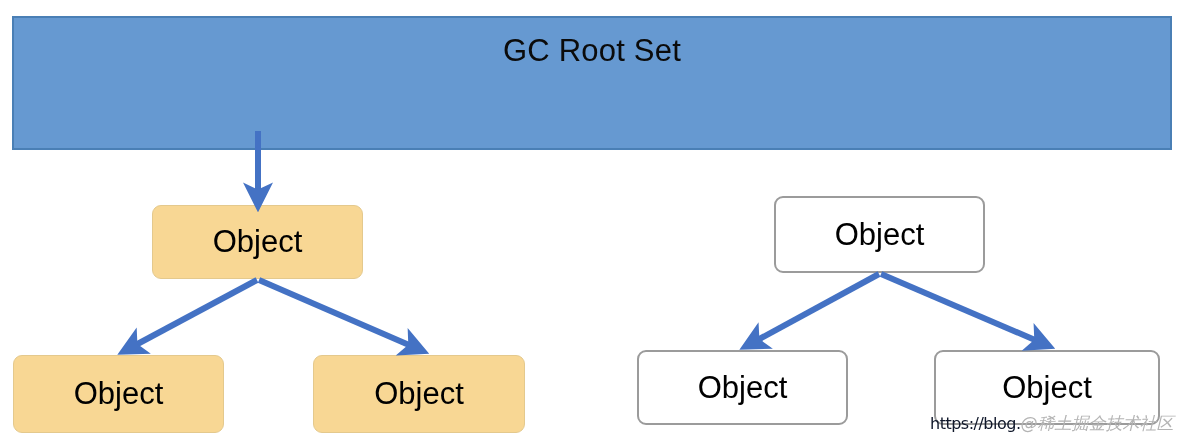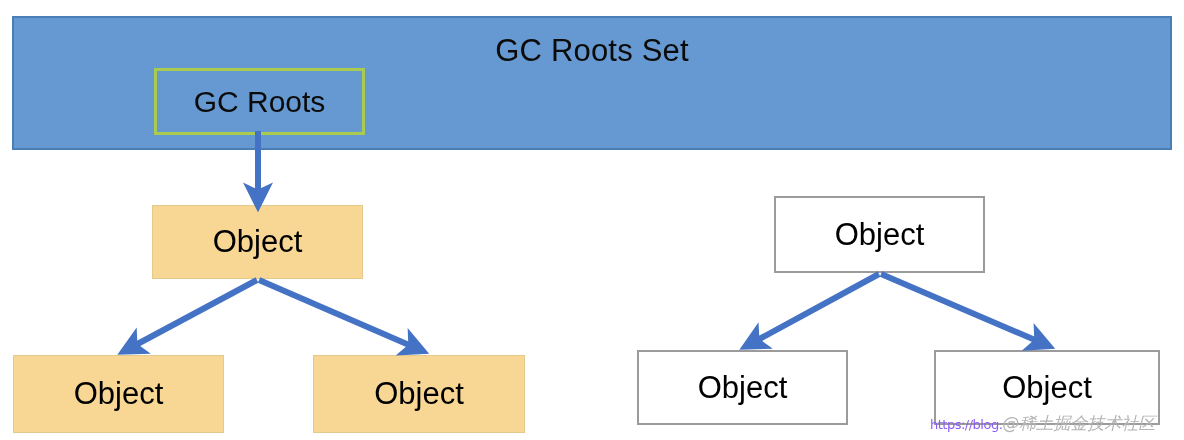--- a/index.html
+++ b/index.html
@@ -60,20 +60,21 @@
     line-height: 34px;
     white-space: nowrap;
   }
   
   .node {
     position: absolute;
     box-sizing: border-box;
     display: flex;
     align-items: center;
     justify-content: center;
+    border-radius: 9px;
   }
   .node-label {
     font-size: 31px;
     line-height: 36px;
     color: #000000;
     white-space: nowrap;
   }
   .node.orange {
     background: #F8D794;
     border: 1px solid #e4c98d;
@@ -106,39 +107,36 @@
     top: 410px;
     width: 250px;
     height: 26px;
     font-size: 17px;
     line-height: 26px;
     color: #b9b9b9;
     white-space: nowrap;
     font-family: "DejaVu Sans", sans-serif;
   }
   .watermark .wm-url {
-    color: #8b5cf6;
-    font-size: 13px;
+    color: #0f172a;
+    font-size: 16px;
     letter-spacing: -0.5px;
   }
   .watermark .wm-handle {
     color: #b4b4b4;
     font-style: italic;
   }
 </style>
 </head>
 <body>
 
 <div id="canvas">
 
   <div class="banner">
-    <div class="banner-title">GC Roots Set</div>
-    <div class="gc-roots-box">
-      <span class="gc-roots-label">GC Roots</span>
-    </div>
+    <div class="banner-title">GC Root Set</div>
   </div>
 
   <div class="node orange" id="node-left-root">
     <span class="node-label">Object</span>
   </div>
 
   <div class="node orange" id="node-left-childA">
     <span class="node-label">Object</span>
   </div>
 

